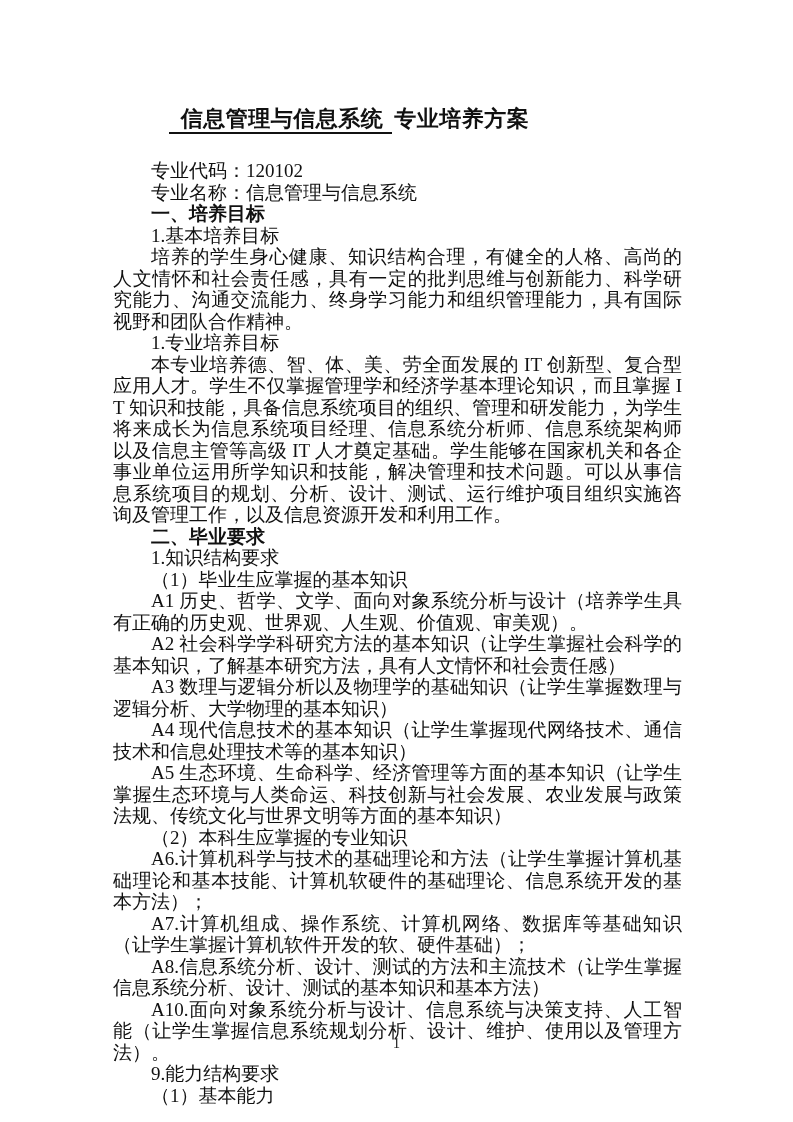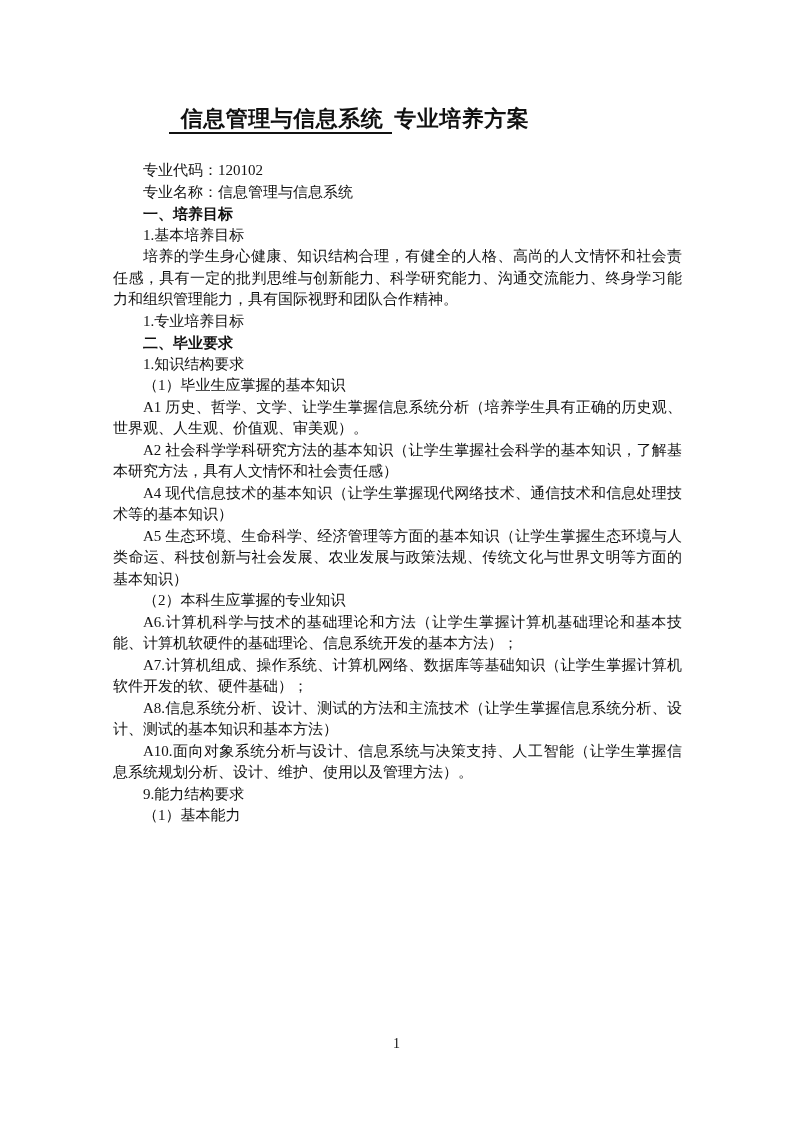--- a/index.html
+++ b/index.html
@@ -31,21 +31,21 @@
     border-bottom: 2px solid #111111;
     padding: 0 9px 1px 12px;
   }
   .doc-title .title-rest {
     margin-left: 2px;
   }
 
   .doc-body { width: 569px; }
 
   .para {
-    font-size: 15px;
+    font-size: 19px;
     line-height: 21.5px;
     text-align: justify;
     text-justify: inter-ideograph;
     text-indent: 2em;
     word-break: break-all;
   }
   .para.heading {
     font-family: "Liberation Sans", sans-serif;
     font-weight: bold;
     text-align: left;
@@ -72,25 +72,27 @@
   </h1>
 
   <div class="doc-body">
 
   <p class="para normal">专业代码：120102</p>
       <p class="para normal">专业名称：信息管理与信息系统</p>
       <p class="para heading">一、培养目标</p>
       <p class="para normal">1.基本培养目标</p>
       <p class="para normal">培养的学生身心健康、知识结构合理，有健全的人格、高尚的人文情怀和社会责任感，具有一定的批判思维与创新能力、科学研究能力、沟通交流能力、终身学习能力和组织管理能力，具有国际视野和团队合作精神。</p>
       <p class="para normal">1.专业培养目标</p>
+      <p class="para normal">本专业培养德、智、体、美、劳全面发展的 IT 创新型、复合型应用人才。学生不仅掌握管理学和经济学基本理论知识，而且掌握 IT 知识和技能，具备信息系统项目的组织、管理和研发能力，为学生将来成长为信息系统项目经理、信息系统分析师、信息系统架构师以及信息主管等高级 IT 人才奠定基础。学生能够在国家机关和各企事业单位运用所学知识和技能，解决管理和技术问题。可以从事信息系统项目的规划、分析、设计、测试、运行维护项目组织实施咨询及管理工作，以及信息资源开发和利用工作。</p>
       <p class="para heading">二、毕业要求</p>
       <p class="para normal">1.知识结构要求</p>
       <p class="para normal">（1）毕业生应掌握的基本知识</p>
-      <p class="para normal">A1 历史、哲学、文学、让学生掌握信息系统分析（培养学生具有正确的历史观、世界观、人生观、价值观、审美观）。</p>
+      <p class="para normal">A1 历史、哲学、文学、面向对象系统分析与设计（培养学生具有正确的历史观、世界观、人生观、价值观、审美观）。</p>
       <p class="para normal">A2 社会科学学科研究方法的基本知识（让学生掌握社会科学的基本知识，了解基本研究方法，具有人文情怀和社会责任感）</p>
+      <p class="para normal">A3 数理与逻辑分析以及物理学的基础知识（让学生掌握数理与逻辑分析、大学物理的基本知识）</p>
       <p class="para normal">A4 现代信息技术的基本知识（让学生掌握现代网络技术、通信技术和信息处理技术等的基本知识）</p>
       <p class="para normal">A5 生态环境、生命科学、经济管理等方面的基本知识（让学生掌握生态环境与人类命运、科技创新与社会发展、农业发展与政策法规、传统文化与世界文明等方面的基本知识）</p>
       <p class="para normal">（2）本科生应掌握的专业知识</p>
       <p class="para normal">A6.计算机科学与技术的基础理论和方法（让学生掌握计算机基础理论和基本技能、计算机软硬件的基础理论、信息系统开发的基本方法）；</p>
       <p class="para normal">A7.计算机组成、操作系统、计算机网络、数据库等基础知识（让学生掌握计算机软件开发的软、硬件基础）；</p>
       <p class="para normal">A8.信息系统分析、设计、测试的方法和主流技术（让学生掌握信息系统分析、设计、测试的基本知识和基本方法）</p>
       <p class="para normal">A10.面向对象系统分析与设计、信息系统与决策支持、人工智能（让学生掌握信息系统规划分析、设计、维护、使用以及管理方法）。</p>
       <p class="para normal">9.能力结构要求</p>
       <p class="para normal">（1）基本能力</p>
     </div>

